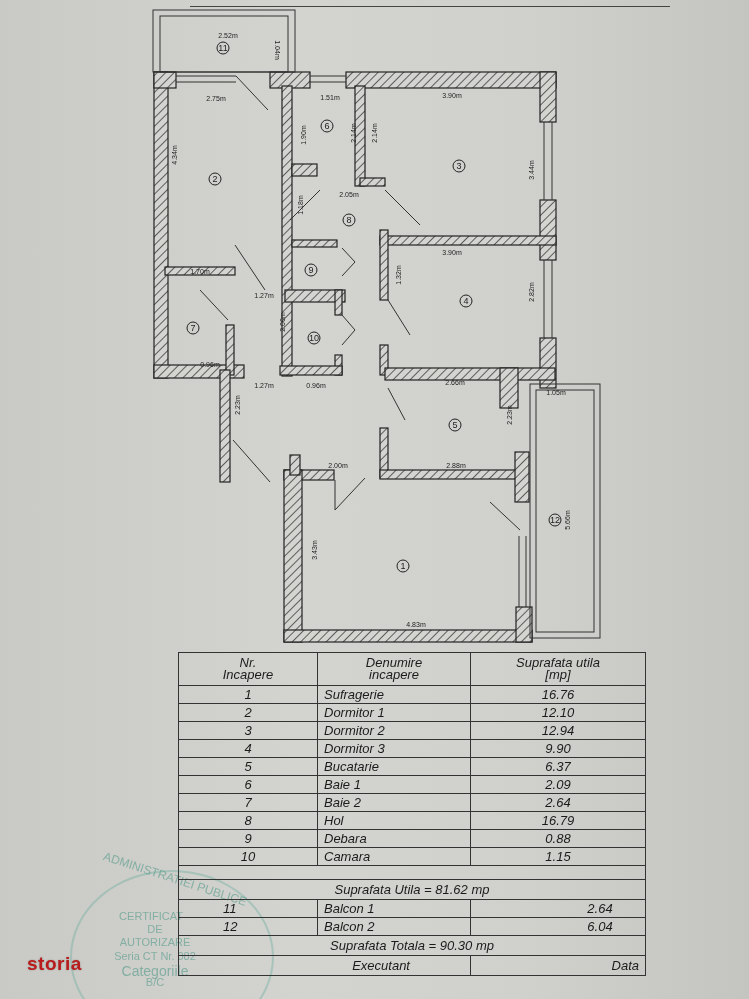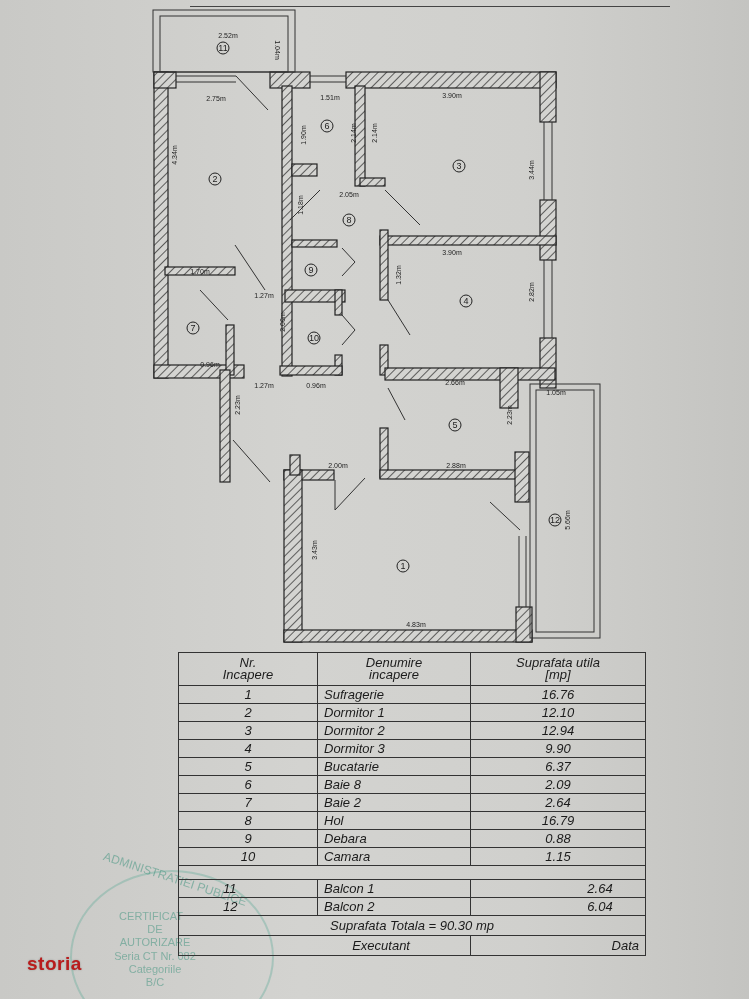--- a/index.html
+++ b/index.html
@@ -168,21 +168,21 @@
     <text x="416" y="627">4.83m</text>
   </g>
 </svg>
 
 <div class="stamp"></div>
 <div class="stamp-text" style="left:95px;top:872px;width:160px;transform:rotate(18deg);font-size:12px;">ADMINISTRATIEI PUBLICE</div>
 <div class="stamp-text" style="left:96px;top:910px;width:110px;">CERTIFICAT</div>
 <div class="stamp-text" style="left:100px;top:923px;width:110px;">DE</div>
 <div class="stamp-text" style="left:100px;top:936px;width:110px;">AUTORIZARE</div>
 <div class="stamp-text" style="left:100px;top:950px;width:110px;font-size:11px;">Seria CT   Nr. 082</div>
-<div class="stamp-text" style="left:100px;top:963px;width:110px;font-size:11px;">Categoriile</div>
+<div class="stamp-text" style="left:100px;top:963px;width:110px;font-size:14px;">Categoriile</div>
 <div class="stamp-text" style="left:100px;top:976px;width:110px;">B/C</div>
 
 <table class="rooms">
   <tbody>
       <tr class="head">
     <td class="nr"><span>Nr.</span><br><span>Incapere</span></td>
     <td class="name" style="text-align:center"><span>Denumire</span><br><span>incapere</span></td>
     <td class="val"><span>Suprafata utila</span><br><span>[mp]</span></td>
   </tr>
   </tbody>
@@ -207,21 +207,21 @@
         <td class="name">Dormitor 3</td>
         <td class="val">9.90</td>
       </tr>
       <tr>
         <td class="nr">5</td>
         <td class="name">Bucatarie</td>
         <td class="val">6.37</td>
       </tr>
       <tr>
         <td class="nr">6</td>
-        <td class="name">Baie 8</td>
+        <td class="name">Baie 1</td>
         <td class="val">2.09</td>
       </tr>
       <tr>
         <td class="nr">7</td>
         <td class="name">Baie 2</td>
         <td class="val">2.64</td>
       </tr>
       <tr>
         <td class="nr">8</td>
         <td class="name">Hol</td>
@@ -234,20 +234,23 @@
       </tr>
       <tr>
         <td class="nr">10</td>
         <td class="name">Camara</td>
         <td class="val">1.15</td>
       </tr>
     </tbody>
   <tbody>
       <tr class="blank">
         <td colspan="3"></td>
+      </tr>
+  <tr class="sum">
+        <td colspan="3">Suprafata Utila = 81.62 mp</td>
       </tr>
   </tbody>
     <tbody id="balcony-rows">
       <tr class="balc">
         <td class="nr">11</td>
         <td class="name">Balcon 1</td>
         <td class="val">2.64</td>
       </tr>
       <tr class="balc">
         <td class="nr">12</td>

